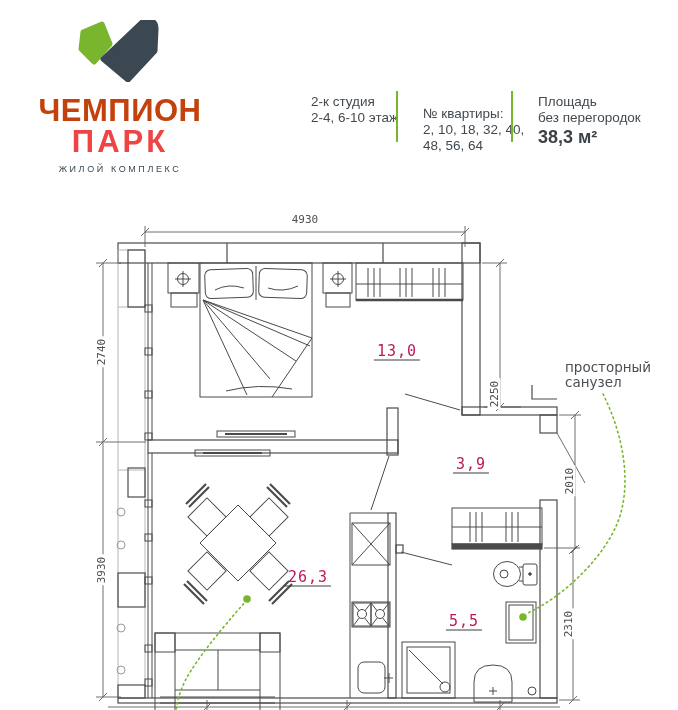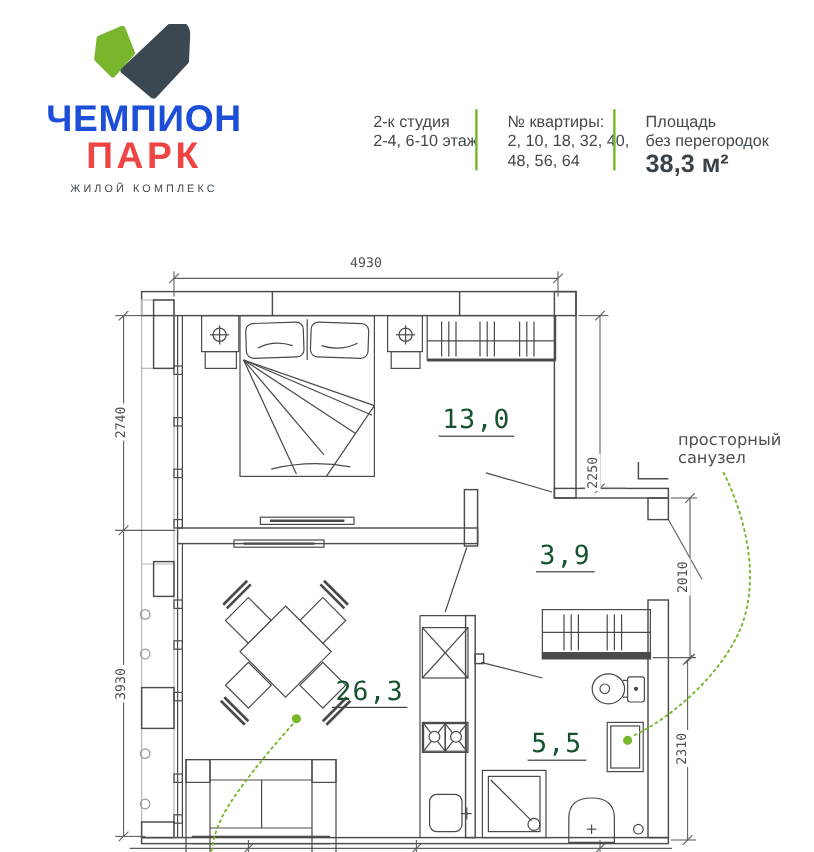--- a/index.html
+++ b/index.html
@@ -1,39 +1,39 @@
 <!DOCTYPE html>
 <html><head>
 <meta charset="utf-8">
 <style>
   html,body{margin:0;padding:0;background:#ffffff;}
   .page{position:relative;width:678px;height:710px;overflow:hidden;background:#fff;
         font-family:"Liberation Sans",sans-serif;}
   
   .logo{position:absolute;left:30px;top:20px;width:180px;text-align:center;}
   .logo-mark{display:block;margin:0 auto;}
-  .logo-title{font-size:31px;font-weight:bold;color:#1d4ed8;letter-spacing:.5px;line-height:30px;margin-top:2px;}
+  .logo-title{font-size:31px;font-weight:bold;color:#c2410c;letter-spacing:.5px;line-height:30px;margin-top:14px;}
   .logo-park{font-size:31px;font-weight:bold;color:#ef4444;letter-spacing:3px;line-height:32px;}
   .logo-tagline{font-size:9px;color:#3b4852;letter-spacing:2.6px;margin-top:6px;}
   
   .info{position:absolute;top:0;left:0;font-size:13.5px;color:#424a50;line-height:16px;}
   .info-col{position:absolute;white-space:nowrap;margin-left:12px;}
   #col-type{left:299px;top:94px;}
-  #col-apts{left:411px;top:94px;}
+  #col-apts{left:411px;top:106px;}
   #col-area{left:526px;top:94px;}
-  .area-value{font-size:21px;font-weight:bold;margin-top:3px;color:#3b4248;}
+  .area-value{font-size:18px;font-weight:bold;margin-top:3px;color:#3b4248;}
   .sep{position:absolute;top:91px;width:2px;height:51px;background:#76b82a;}
   #sep1{left:396px;} #sep2{left:511px;}
   
   .plan-svg{position:absolute;left:0;top:0;pointer-events:none;}
   .plan-labels{position:absolute;left:0;top:0;width:678px;height:710px;}
   .dim{position:absolute;font-family:"DejaVu Sans Mono",monospace;font-size:11px;color:#4f4f4e;
        background:#fff;padding:0 2px;white-space:nowrap;transform:translate(-50%,-50%);}
   .dim.rot{transform:translate(-50%,-50%) rotate(-90deg);}
-  .area{position:absolute;font-family:"DejaVu Sans Mono",monospace;font-size:22px;color:#14532d;
+  .area{position:absolute;font-family:"DejaVu Sans Mono",monospace;font-size:15px;color:#be185d;
         border-bottom:1.4px solid #3f3f3e;padding:0 3px 0 3px;letter-spacing:1px;white-space:nowrap;
         transform:translate(-50%,-50%);}
   .annotation{position:absolute;font-family:"DejaVu Sans",sans-serif;font-size:13.5px;color:#4a4f55;
         text-align:left;line-height:15px;transform:translate(-50%,-50%);white-space:nowrap;}
   #dim-top{left:305px;top:219px;}
   #dim-2740{left:101px;top:352px;}
   #dim-3930{left:101px;top:570px;}
   #dim-2250{left:494px;top:394px;}
   #dim-2010{left:569px;top:481px;}
   #dim-2310{left:568px;top:624px;}

